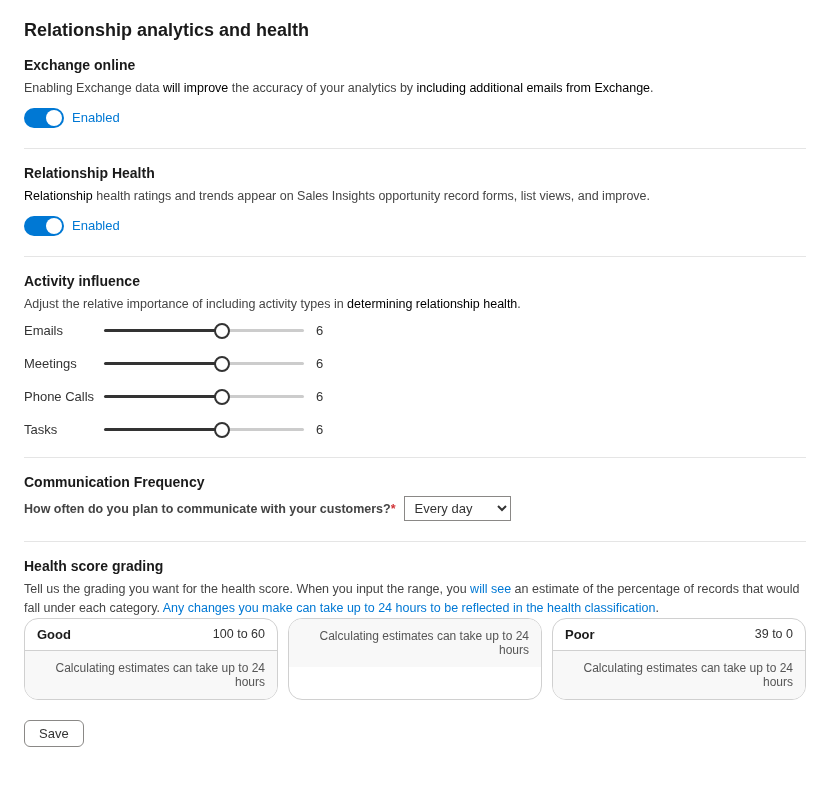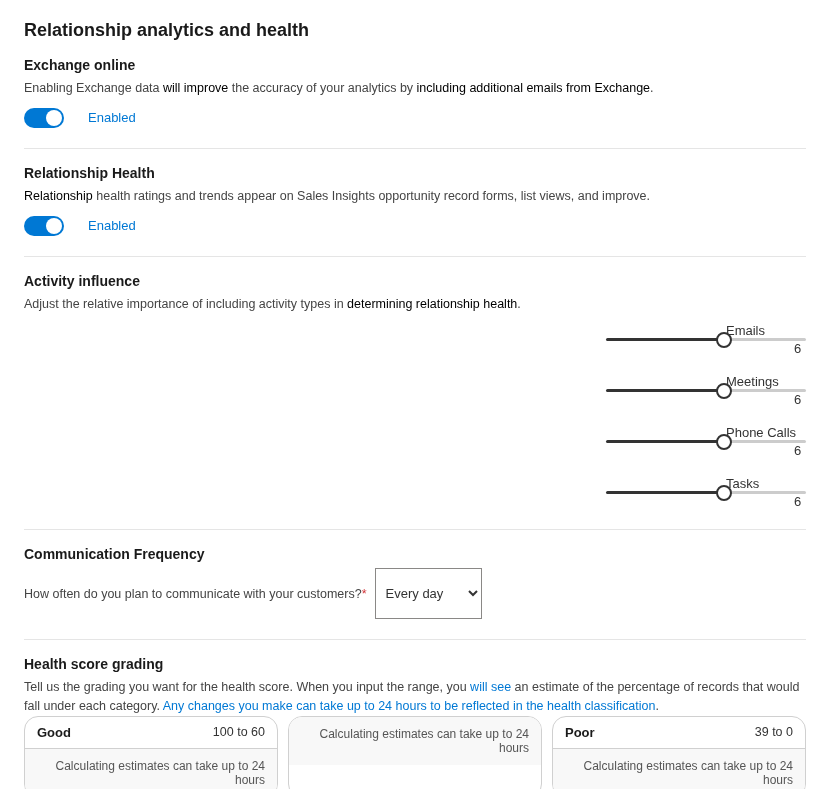--- a/index.html
+++ b/index.html
@@ -27,21 +27,21 @@
     .section { margin-bottom: 20px; }
     .description {
       font-size: 12.5px;
       color: #444;
       margin-bottom: 10px;
       line-height: 1.5;
     }
     .description a, .description-link { color: #000000; text-decoration: none; }
 
     
-    .toggle-row { display: flex; align-items: center; gap: 24px; margin-bottom: 8px; }
+    .toggle-row { display: flex; align-items: center; gap: 8px; margin-bottom: 8px; }
     .toggle {
       position: relative;
       width: 40px;
       height: 20px;
       flex-shrink: 0;
     }
     .toggle-track {
       width: 40px;
       height: 20px;
       background: #0078d4;
@@ -61,23 +61,22 @@
     .toggle-label {
       font-size: 13px;
       color: #0078d4;
     }
 
     hr { border: none; border-top: 1px solid #e5e5e5; margin: 16px 0; }
 
     
     .slider-row {
       display: flex;
-      align-items: flex-end;
+      align-items: center;
       margin-bottom: 18px;
-      flex-direction: column;
     }
     .slider-label {
       width: 80px;
       font-size: 13px;
       color: #333;
       flex-shrink: 0;
     }
     .slider-value {
       margin-left: 12px;
       font-size: 13px;
@@ -106,24 +105,25 @@
     
     .comm-freq-row {
       display: flex;
       align-items: center;
       gap: 8px;
       margin-bottom: 4px;
     }
     .comm-freq-label {
       font-size: 12.5px;
       color: #444;
+      font-weight: bold;
     }
     .comm-freq-select {
       border: 1px solid #8a8886;
-      padding: 16px 6px;
+      padding: 3px 6px;
       font-size: 13px;
       color: #333;
       background: #fff;
       cursor: pointer;
       min-width: 90px;
     }
     .required-star { color: #d13438; }
 
     
     .grading-desc {

